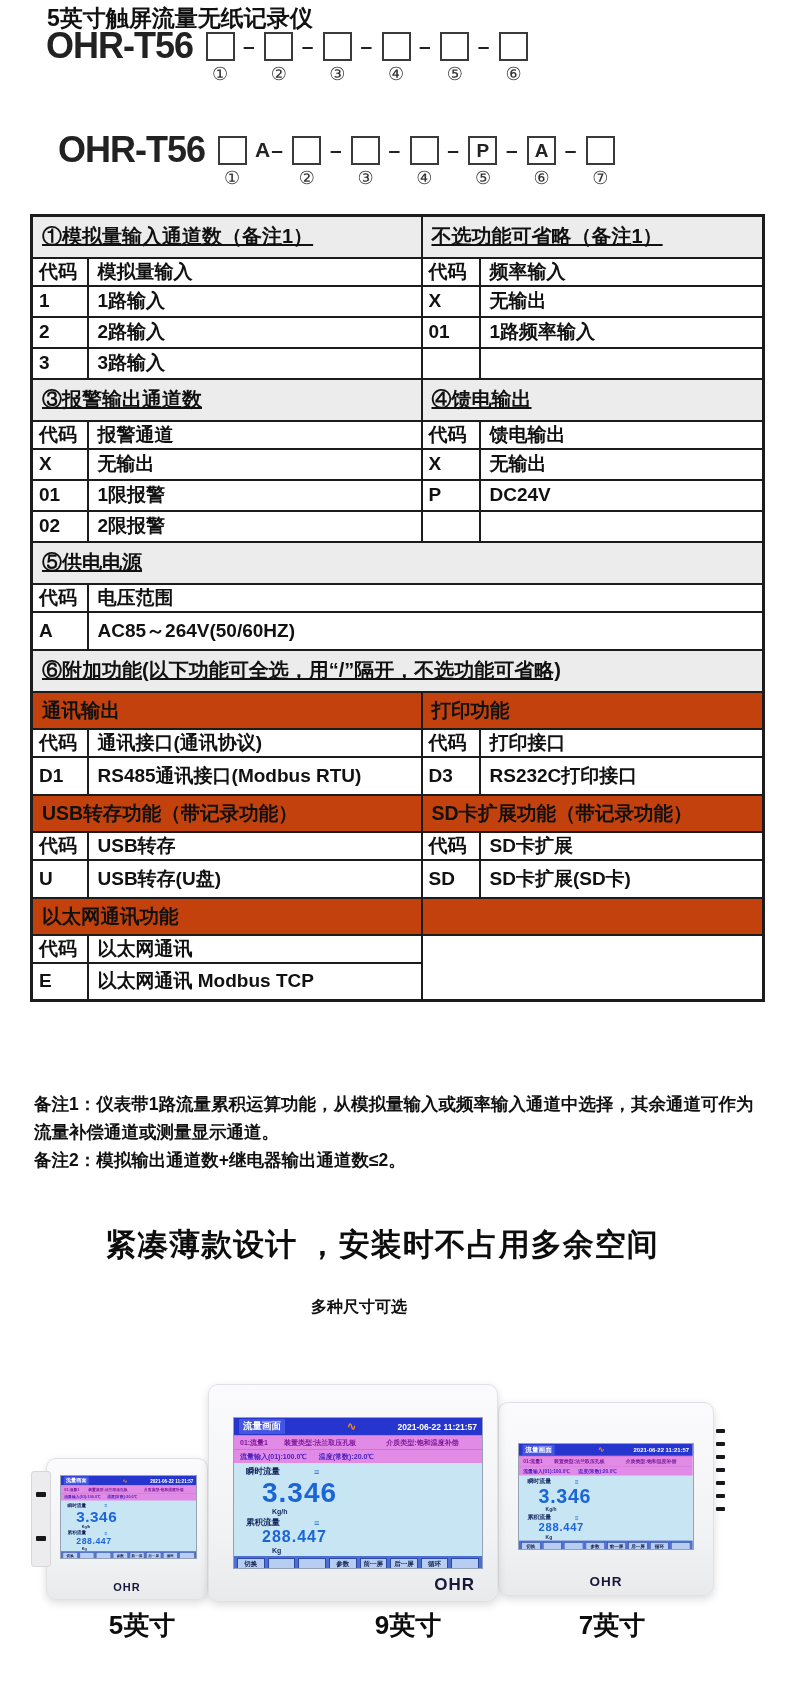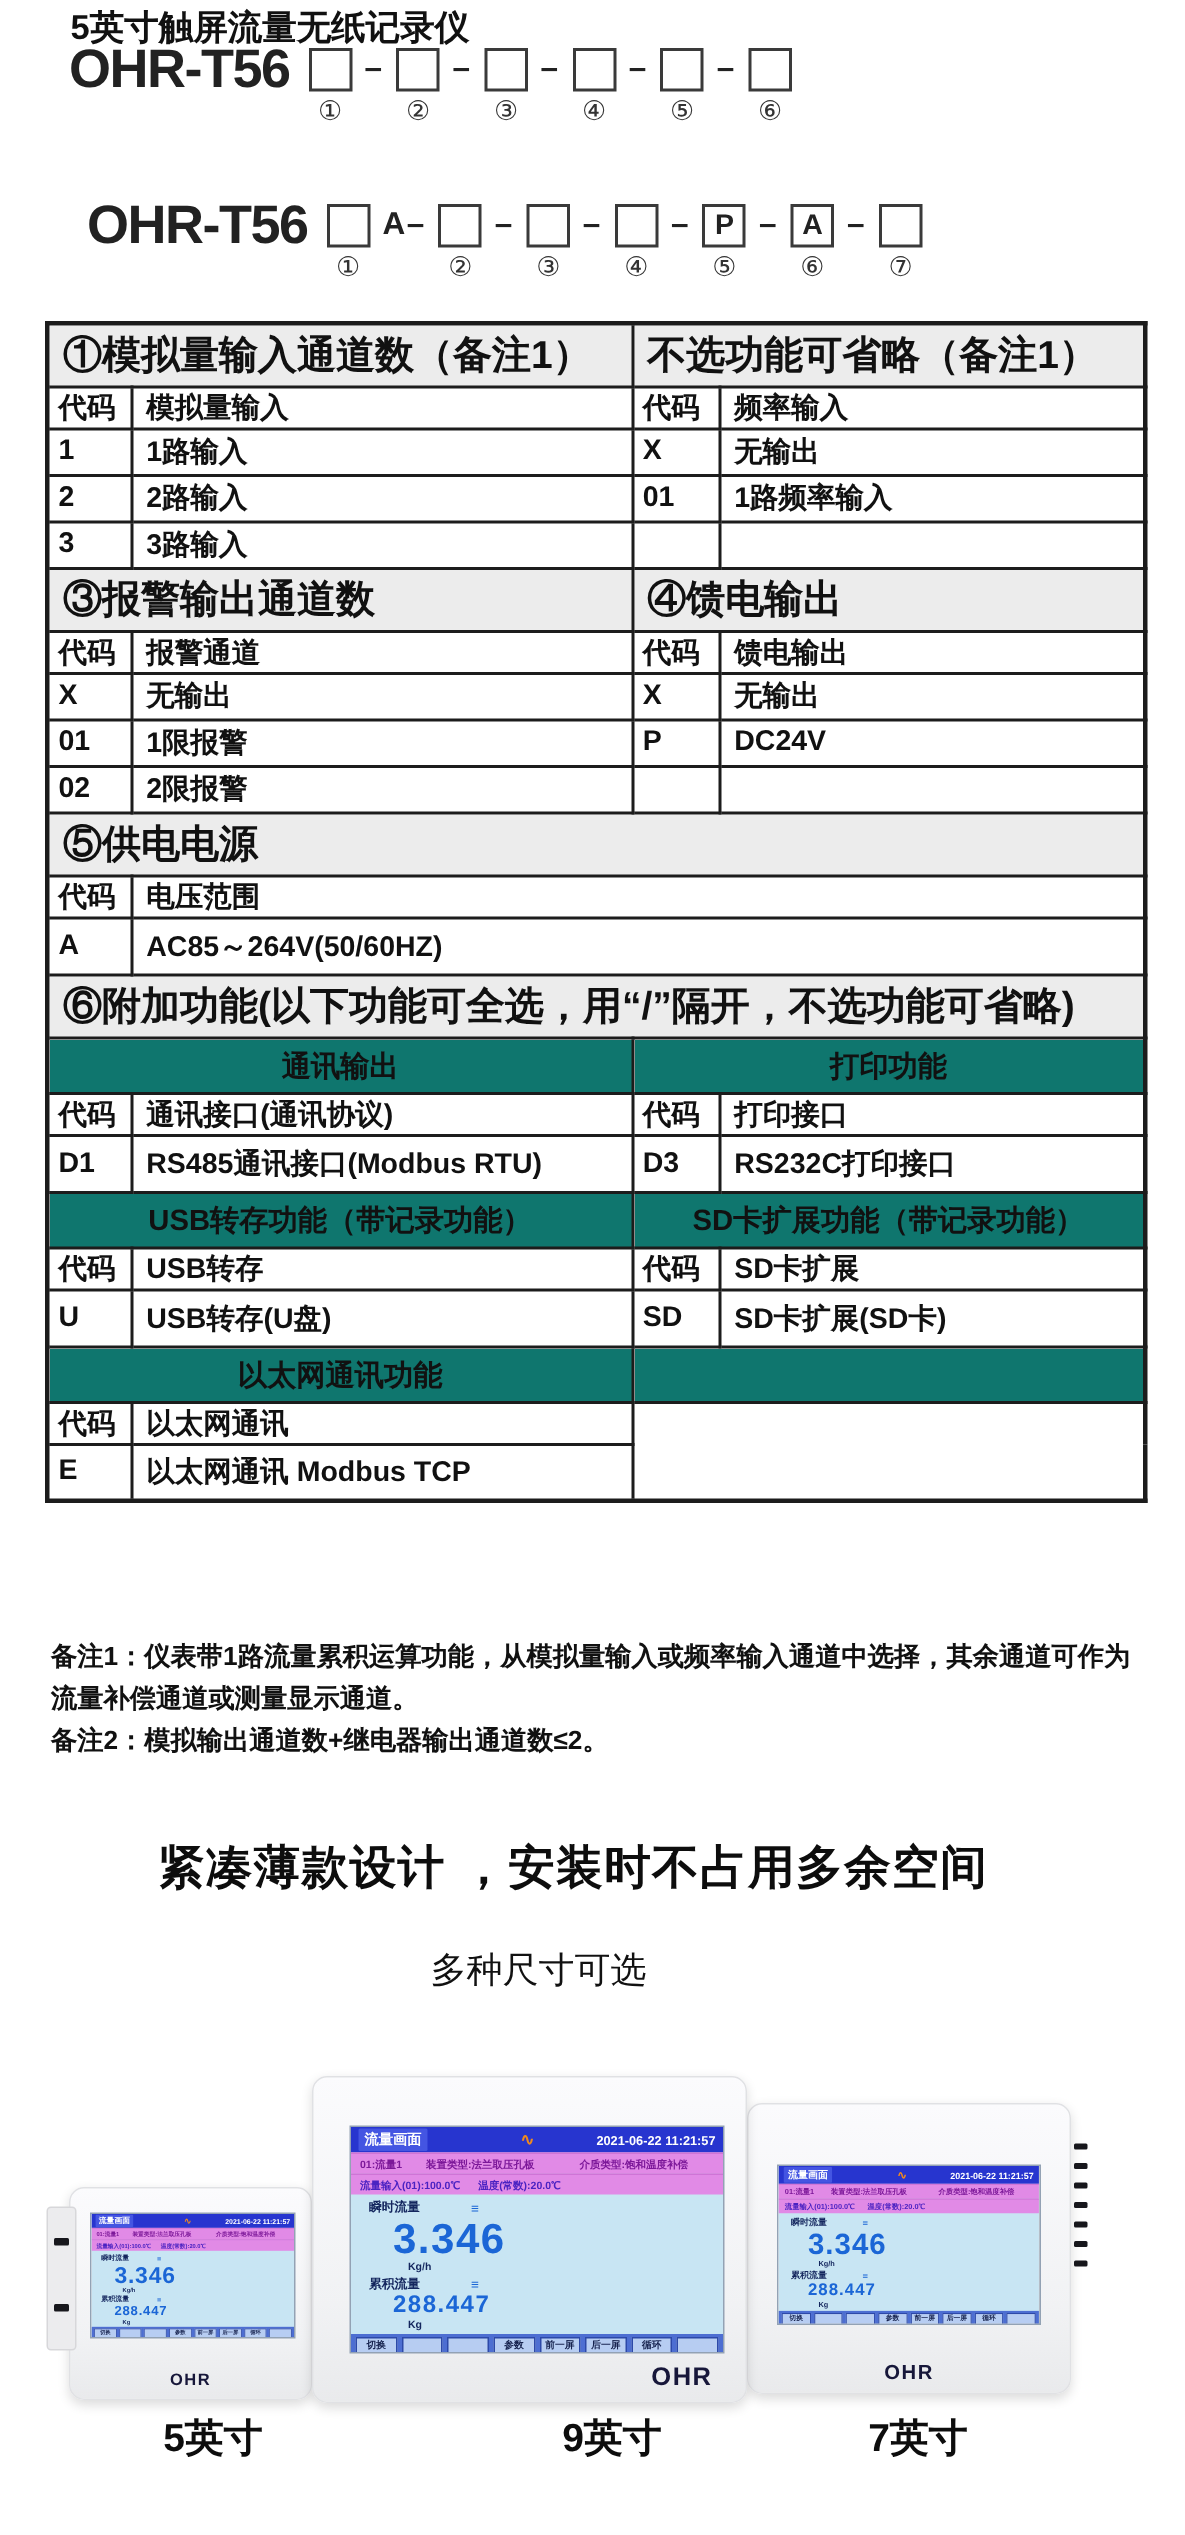--- a/index.html
+++ b/index.html
@@ -17,34 +17,34 @@
   .mbox{width:25px;height:25px;border:2.5px solid #3a3a3a;background:#fff;display:flex;align-items:center;justify-content:center;font-size:19px;font-weight:700;line-height:1;color:#222;}
   .mnum{font-size:18px;color:#333;margin-top:4px;font-weight:400;line-height:1;}
   .joiner{font-size:21px;font-weight:700;line-height:27px;color:#222;letter-spacing:1px;}
 
   
   table.spec{position:absolute;left:30px;top:214px;width:732px;border-collapse:collapse;table-layout:fixed;
     border:3px solid #1c1c1c;font-size:19px;font-weight:600;color:#111;}
   table.spec td{border:2px solid #1c1c1c;padding:0 9px;overflow:hidden;white-space:nowrap;}
   table.spec td.code{text-align:left;padding:0 6px;}
   tr.sec{height:42px;background:#ececec;}
-  tr.sec td{font-size:26px;font-weight:700;}
-  tr.subsec{height:37px;background:#0f766e;text-align:center;}
+  tr.sec td{font-size:20px;font-weight:700;text-decoration:underline;}
+  tr.subsec{height:37px;background:#c2410c;}
   tr.subsec td{font-size:19.5px;font-weight:700;}
   tr.sub{height:25px;}
   tr.data{height:31px;}
   tr.tall{height:38px;}
 
   
   .notes{position:absolute;left:34px;top:1090px;width:726px;font-size:17.5px;font-weight:600;line-height:1.6;color:#111;}
   .notes p{margin:0;}
 
   
   .banner-title{position:absolute;left:0;top:1224px;width:764px;text-align:center;font-size:31px;font-weight:800;color:#0d0d0d;letter-spacing:1px;}
-  .banner-sub{position:absolute;left:0;top:1297px;width:718px;text-align:center;font-size:24px;font-weight:400;color:#111;}
+  .banner-sub{position:absolute;left:0;top:1297px;width:718px;text-align:center;font-size:16px;font-weight:700;color:#111;}
 
   
   .device{position:absolute;background:linear-gradient(180deg,#fbfbfd 0%,#f1f2f4 70%,#e9eaec 100%);
     border:1px solid #e0e1e4;border-radius:10px;box-shadow:0 3px 8px rgba(0,0,0,0.14);}
   .device .brand{position:absolute;left:0;right:0;bottom:6px;text-align:center;font-weight:800;color:#17173a;letter-spacing:1px;}
   .device-9{left:208px;top:1384px;width:288px;height:216px;z-index:3;}
   .device-9 .brand{font-size:17px;text-align:right;padding-right:22px;}
   .device-7{left:498px;top:1402px;width:214px;height:192px;z-index:2;}
   .device-7 .brand{font-size:13.5px;}
   .device-5{left:46px;top:1458px;width:160px;height:140px;z-index:2;}

